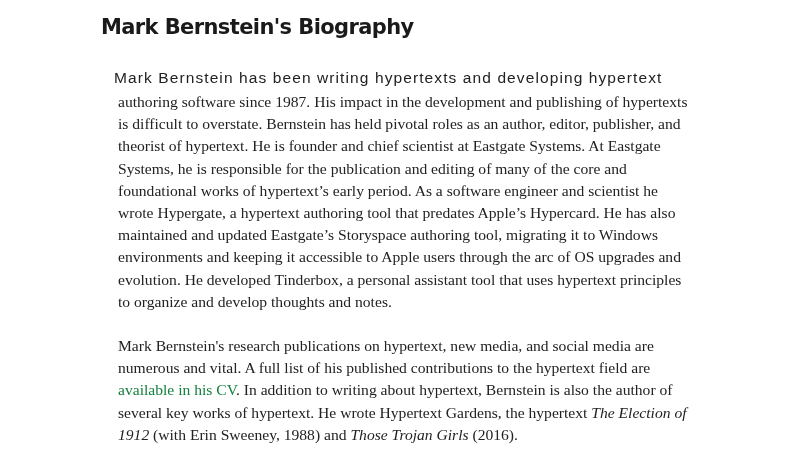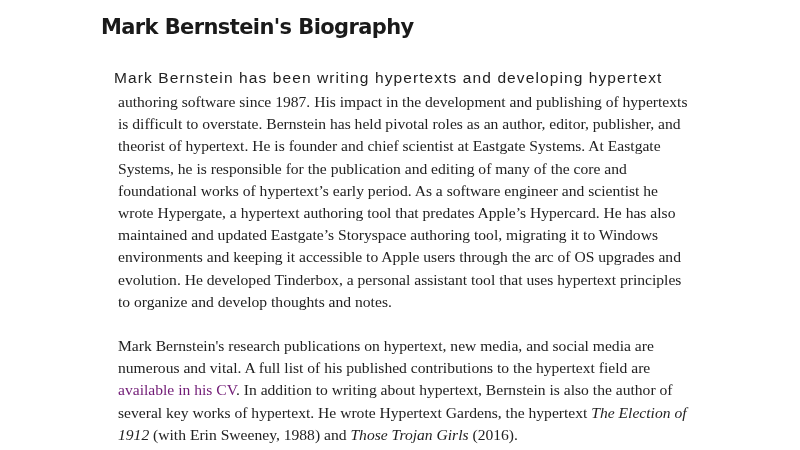--- a/index.html
+++ b/index.html
@@ -42,21 +42,21 @@
   p {
     font-family: "Liberation Serif", serif;
     font-size: 15.6px;
     line-height: 22.2px;
     color: #222;
     margin: 17px;
   }
   p + p { margin-top: 22px; }
   .first-body { margin-top: 0; }
   a {
-    color: #701a75;
+    color: #15803d;
     text-decoration: none;
   }
   em { font-style: italic; text-align: right; }
 </style>
 </head>
 <body>
 
 <div class="page">
   <div class="content">
     <h1>Mark Bernstein's Biography</h1>

